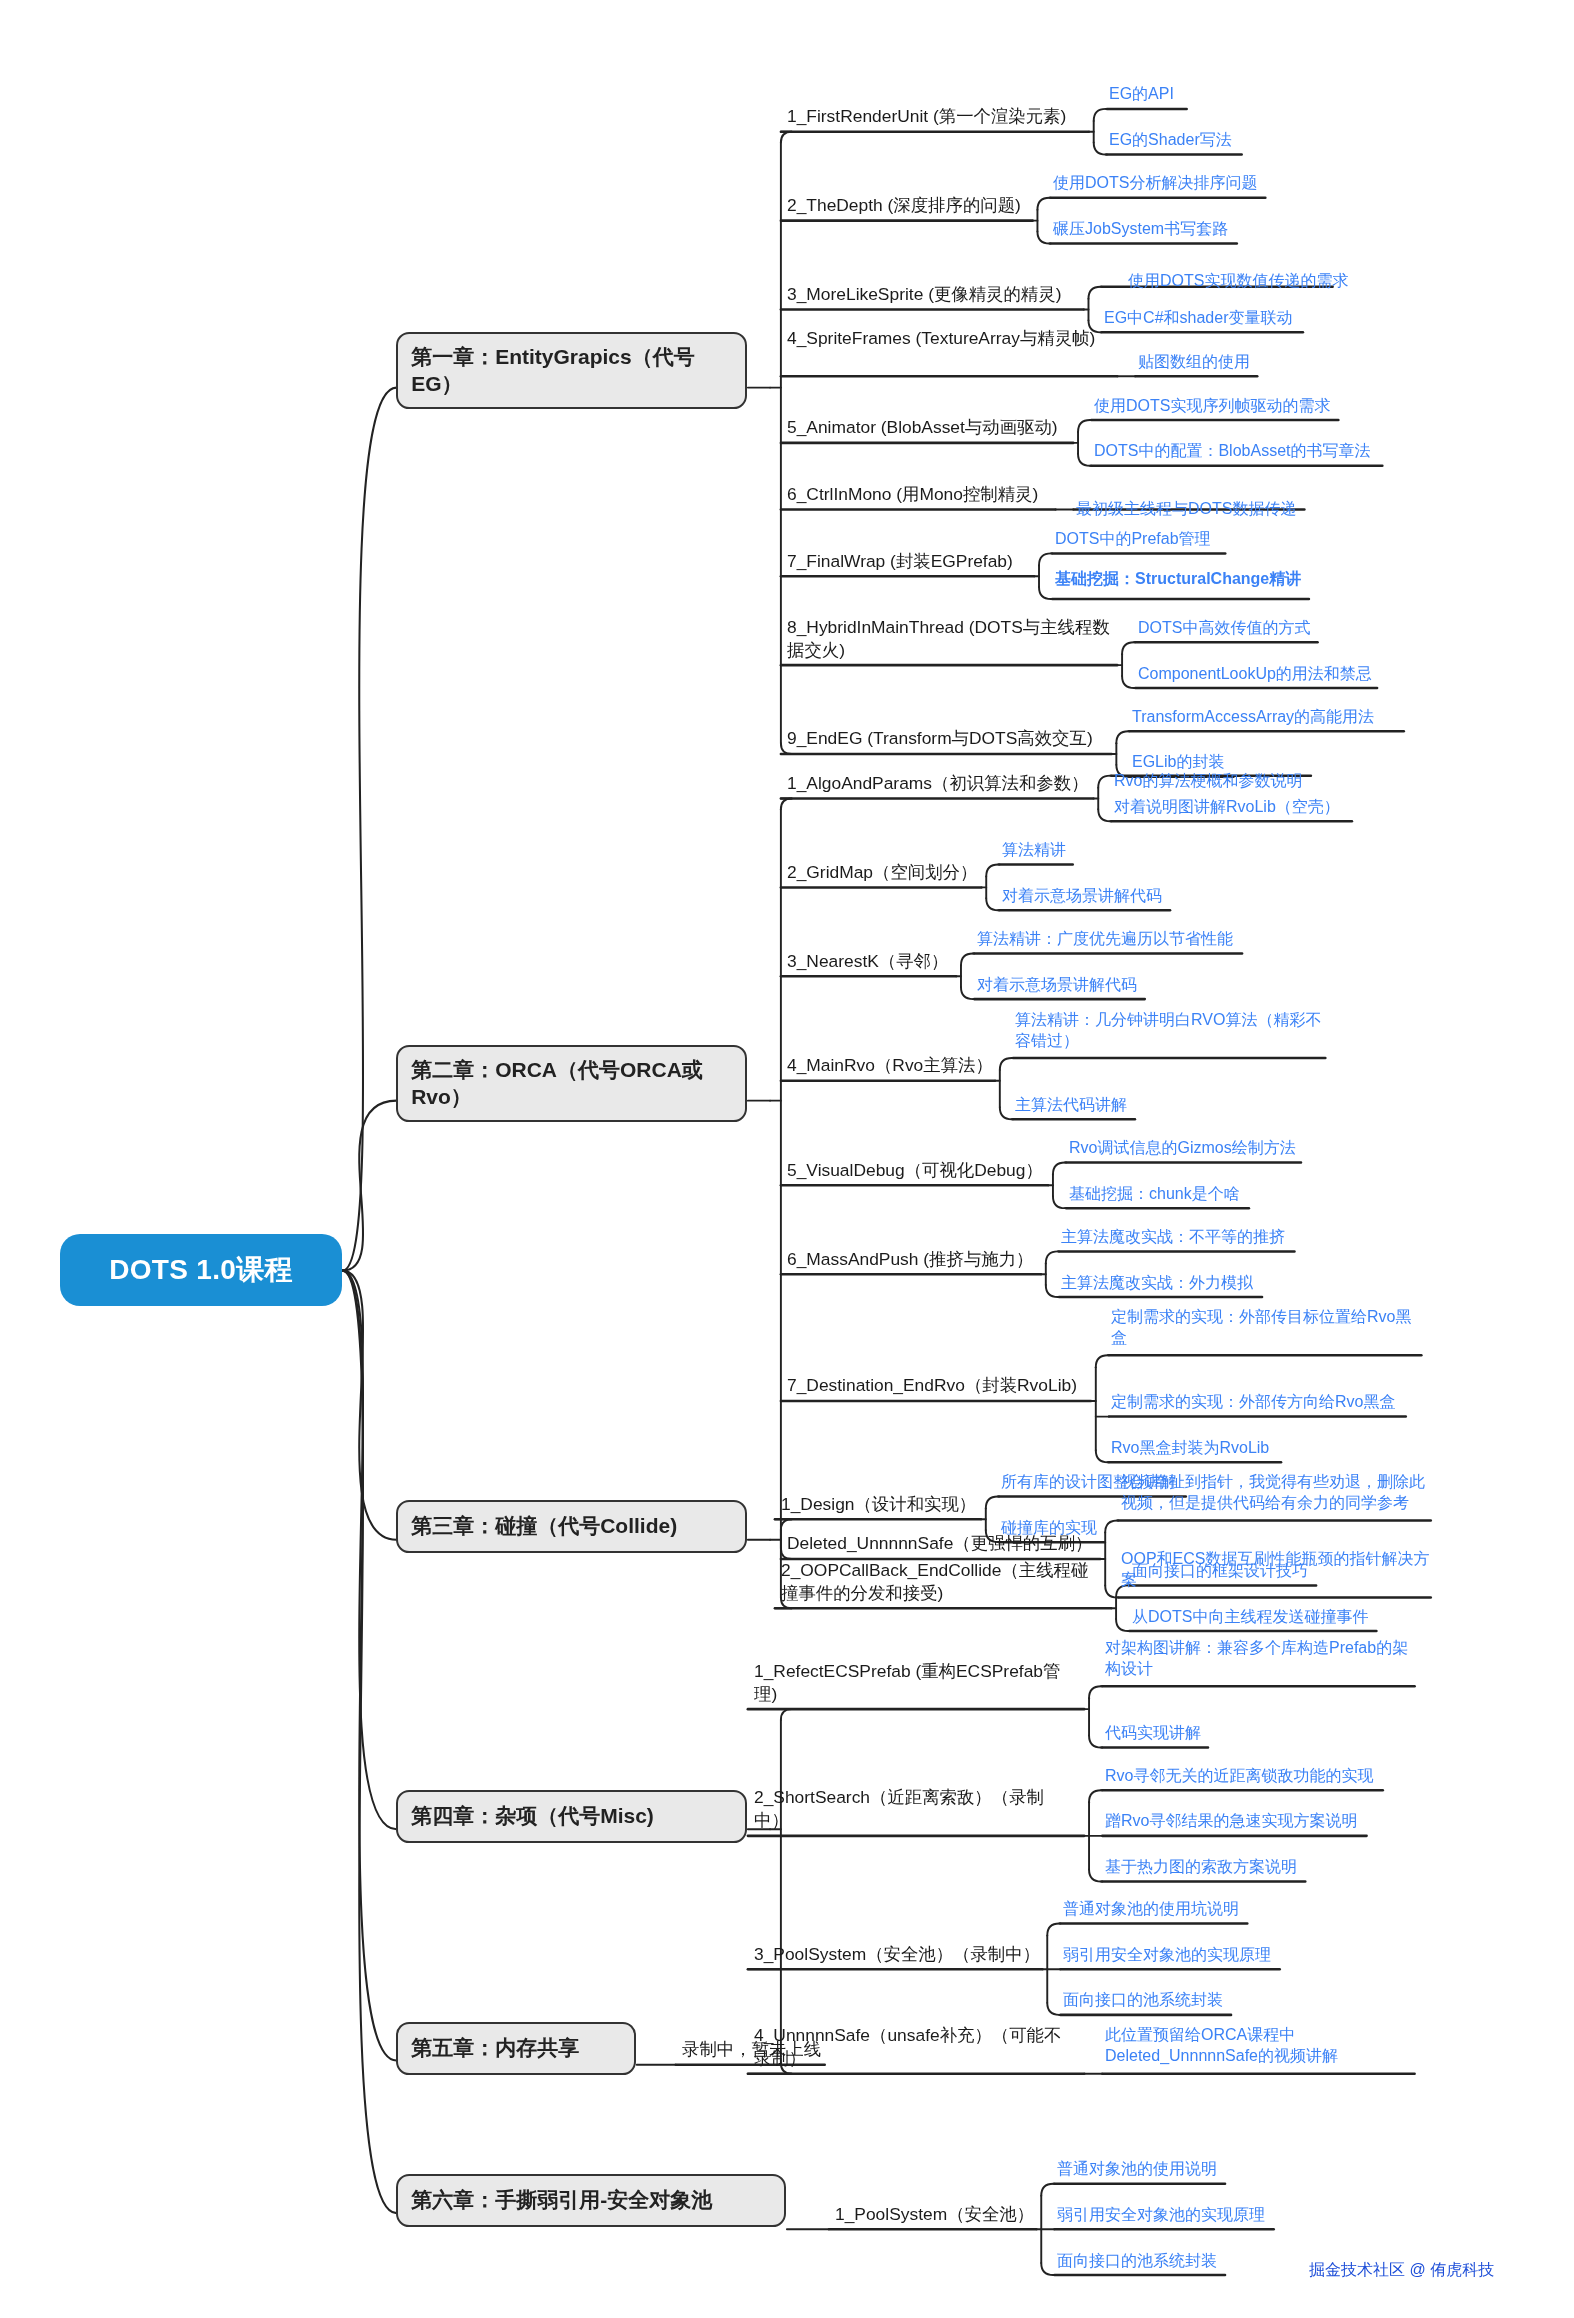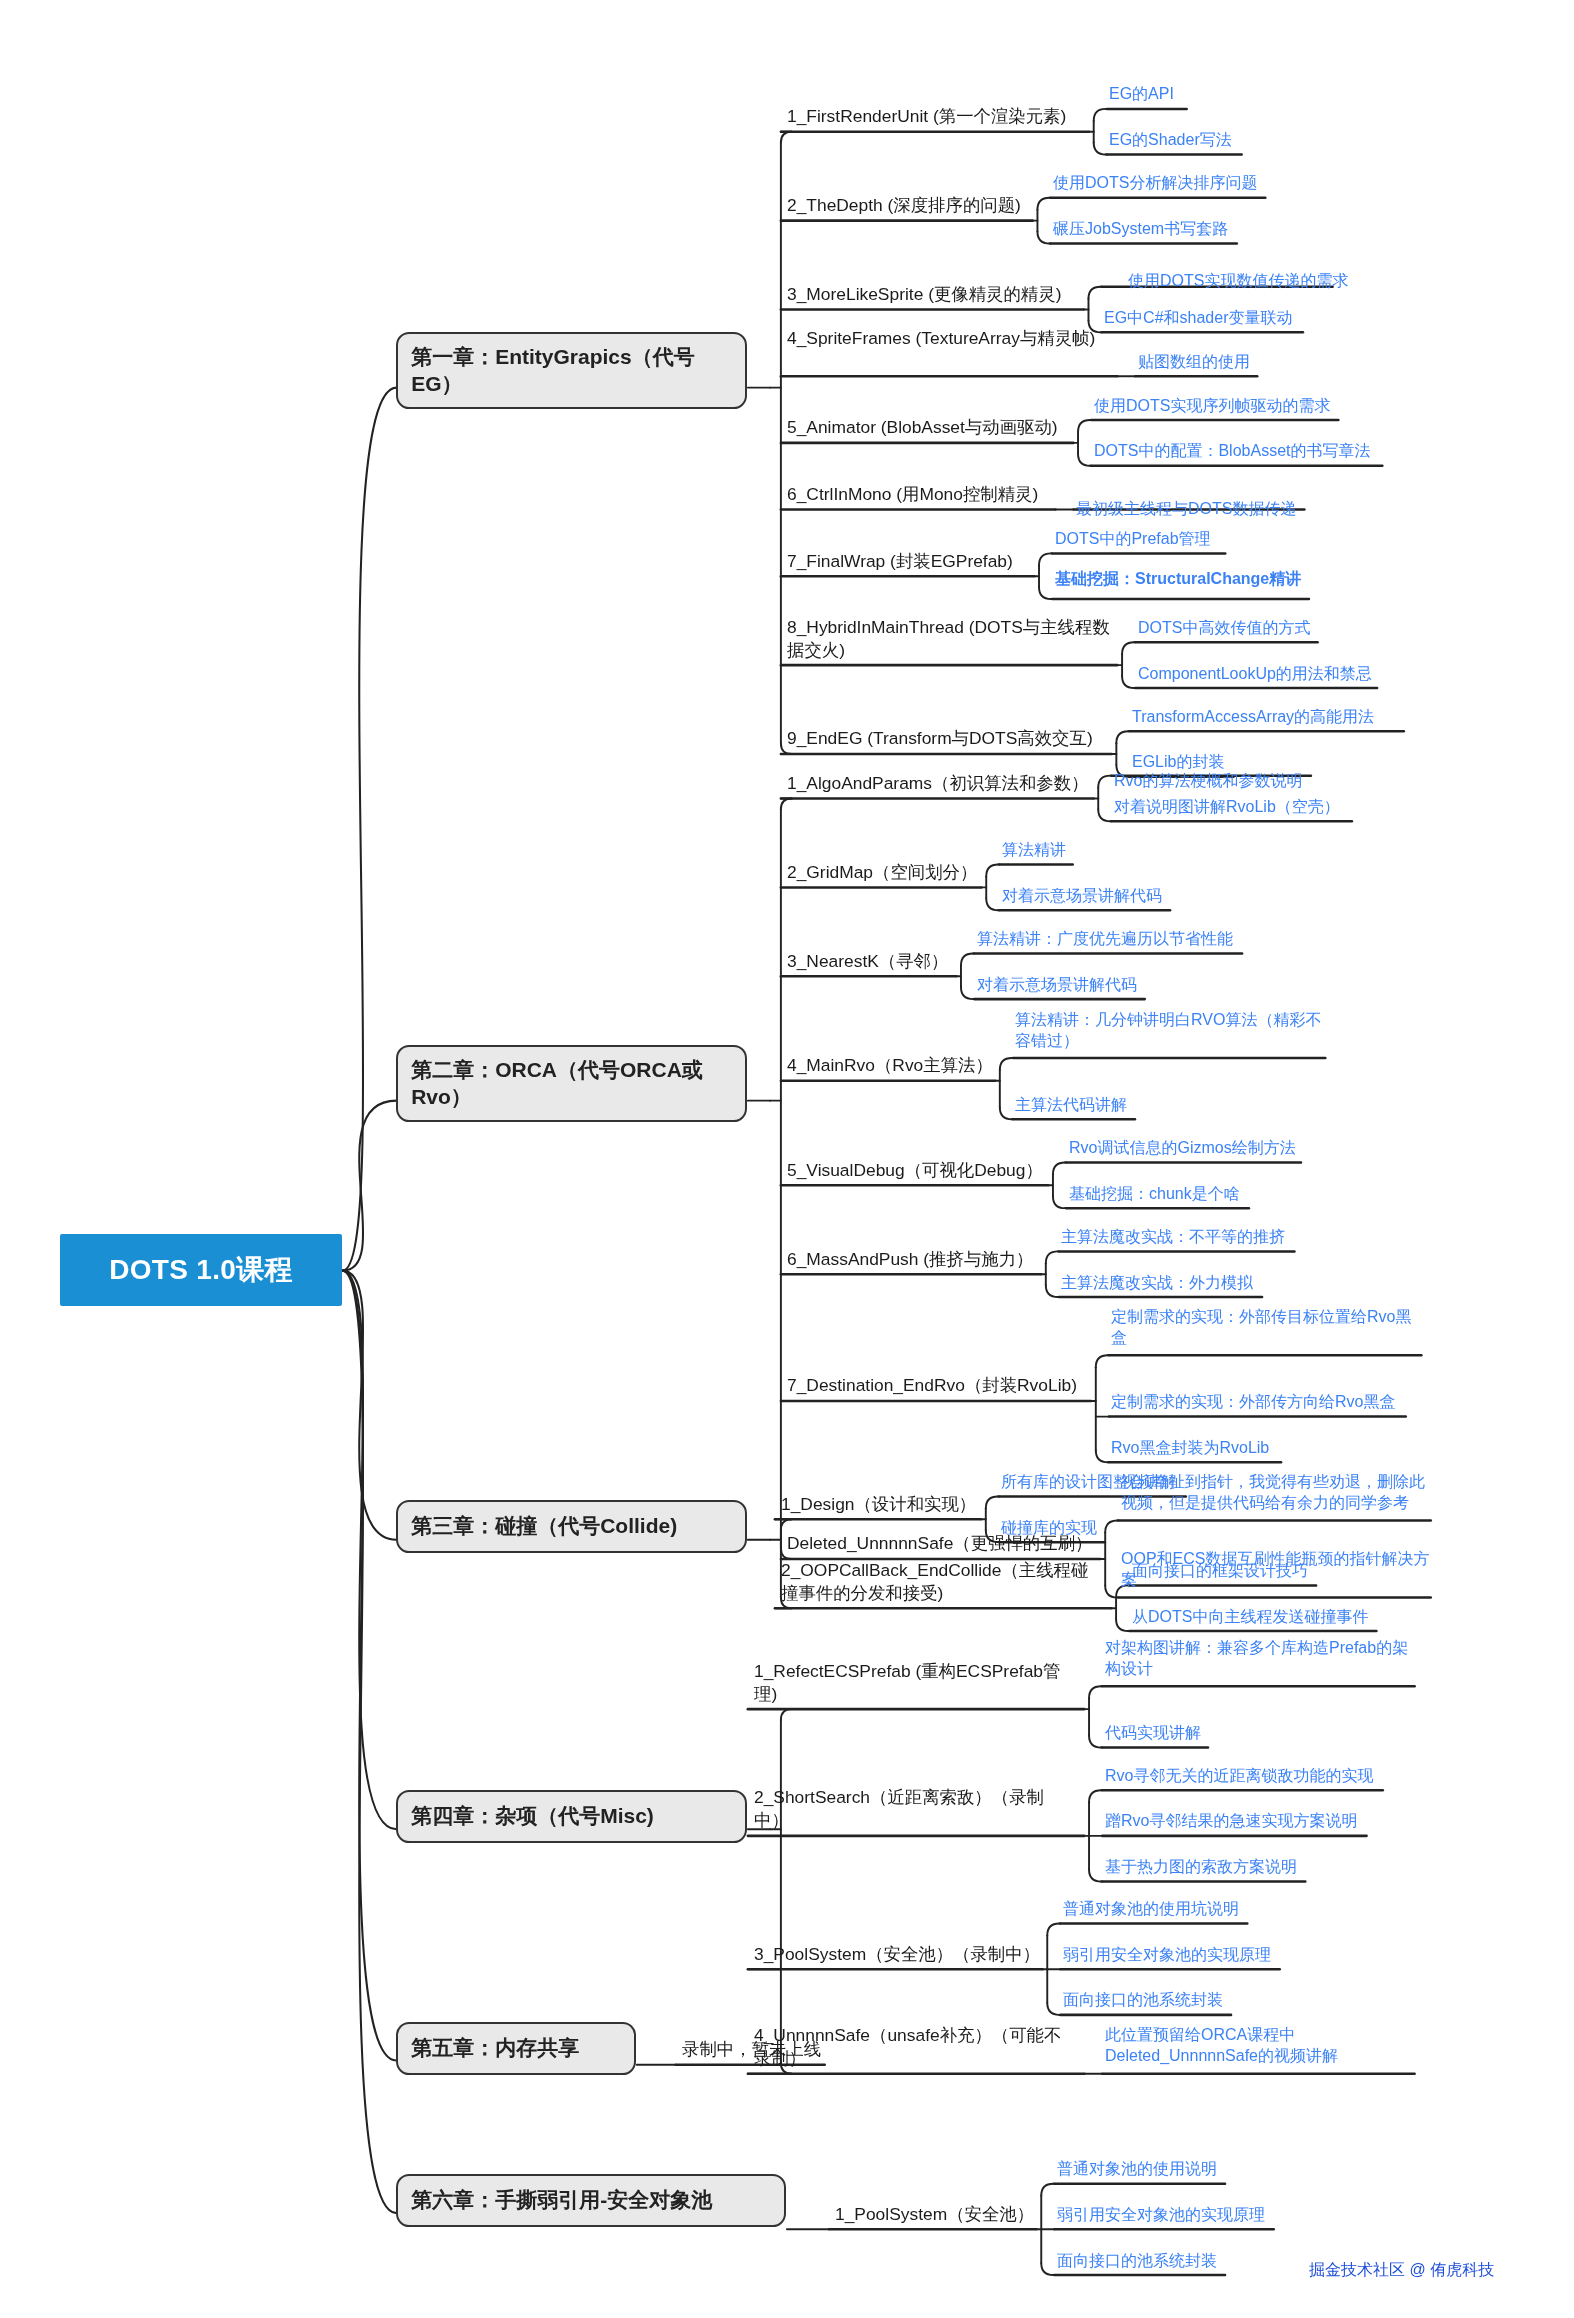--- a/index.html
+++ b/index.html
@@ -20,21 +20,21 @@
     left: 0;
     top: 0;
     width: 1575px;
     height: 2319px;
     pointer-events: none;
   }
   
   .root-node {
     position: absolute;
     background: #1a8fd4;
-    border-radius: 2px;
+    border-radius: 20px;
     color: #ffffff;
     font-size: 28px;
     font-weight: bold;
     display: flex;
     align-items: center;
     justify-content: center;
     letter-spacing: 0.3px;
     box-sizing: border-box;
     padding: 0 15.6px;
     z-index: 5;

